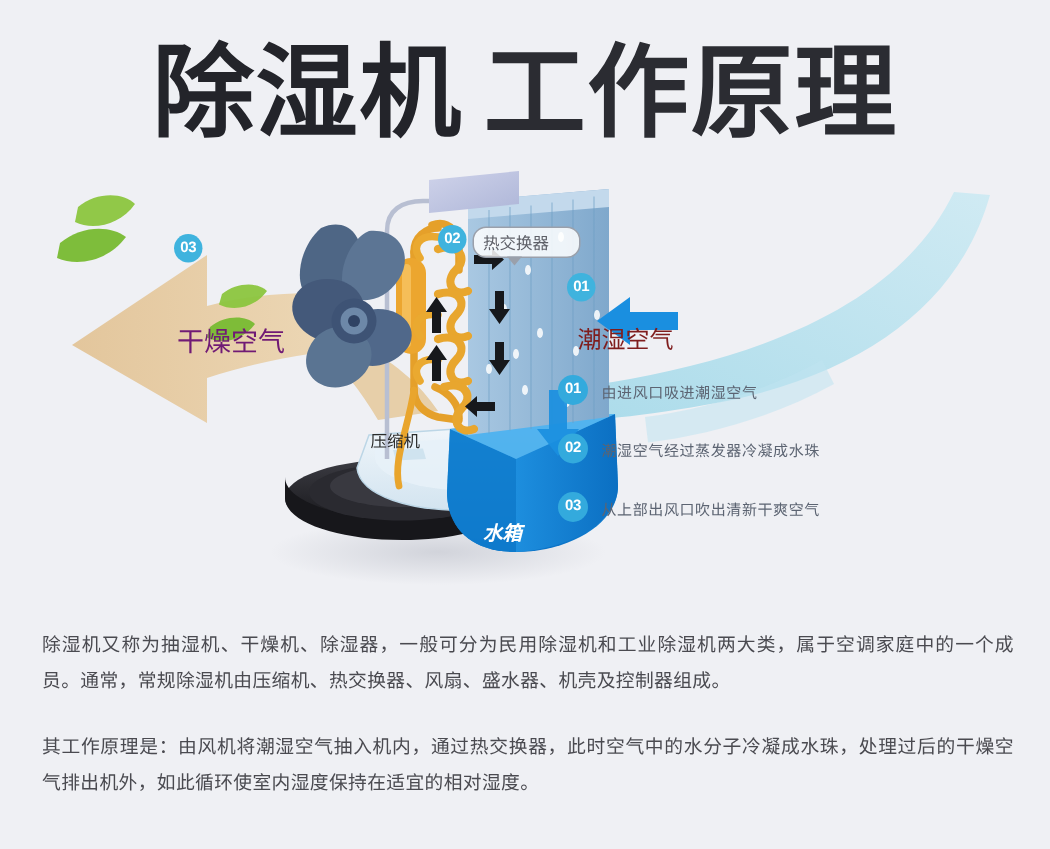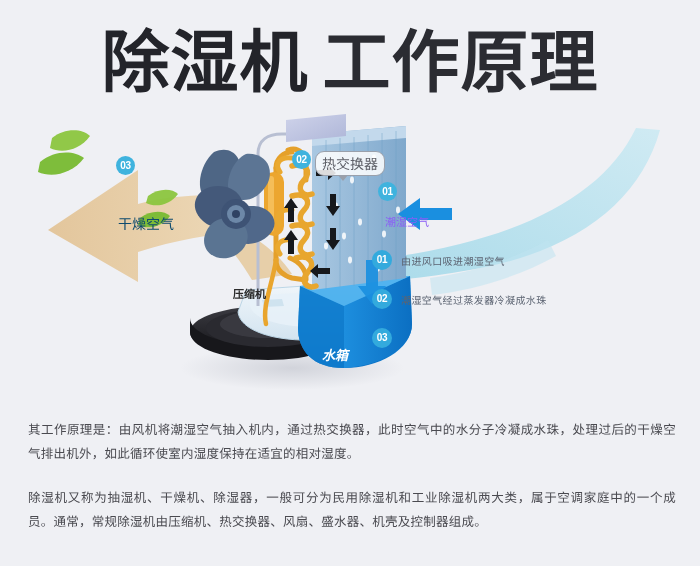--- a/index.html
+++ b/index.html
@@ -58,55 +58,55 @@
   
   .chip {
     position: absolute;
     font-size: 12px;
     color: #6c6f78;
     white-space: nowrap;
   }
   .chip-dry {
     left: 118px;
     top: 103px;
-    font-size: 14px;
-    color: #0c4a6e;
+    font-size: 18px;
+    color: #701a75;
   }
   .chip-humid {
     left: 385px;
     top: 103px;
-    font-size: 11px;
-    color: #8b5cf6;
+    font-size: 16px;
+    color: #7f1d1d;
   }
   .chip-hx {
     left: 315px;
     top: 41px;
-    font-size: 14px;
+    font-size: 11px;
     color: #5e6068;
     border: 1px solid #9aa0ab;
     border-radius: 9px;
-    padding: 1px 6px 2px 6px;
+    padding: 1px 20px 2px 6px;
     background: rgba(255,255,255,.85);
   }
   .chip-hx::after {
     content: "";
     position: absolute;
     left: 22px;
     bottom: -6px;
     width: 0; height: 0;
     border-left: 5px solid transparent;
     border-right: 5px solid transparent;
     border-top: 6px solid #9aa0ab;
   }
   .chip-comp {
-    left: 233px;
+    left: 247px;
     top: 175px;
     font-size: 11px;
     color: #2b2b2b;
-    font-weight: bold;
+    font-weight: normal;
   }
   .chip-tank {
     left: 322px;
     top: 235px;
     font-size: 13px;
     color: #ffffff;
     font-weight: bold;
     font-style: italic;
   }
 
@@ -377,21 +377,22 @@
     <div class="legend-row">
       <div class="legend-badge">01</div>
       <div class="legend-text">由进风口吸进潮湿空气</div>
     </div>
     <div class="legend-row">
       <div class="legend-badge">02</div>
       <div class="legend-text">潮湿空气经过蒸发器冷凝成水珠</div>
     </div>
     <div class="legend-row">
       <div class="legend-badge">03</div>
+      <div class="legend-text">从上部出风口吹出清新干爽空气</div>
     </div>
   </div>
 
   <div class="body-copy">
+    <p class="para">除湿机又称为抽湿机、干燥机、除湿器，一般可分为民用除湿机和工业除湿机两大类，属于空调家庭中的一个成员。通常，常规除湿机由压缩机、热交换器、风扇、盛水器、机壳及控制器组成。</p>
     <p class="para">其工作原理是：由风机将潮湿空气抽入机内，通过热交换器，此时空气中的水分子冷凝成水珠，处理过后的干燥空气排出机外，如此循环使室内湿度保持在适宜的相对湿度。</p>
-    <p class="para">除湿机又称为抽湿机、干燥机、除湿器，一般可分为民用除湿机和工业除湿机两大类，属于空调家庭中的一个成员。通常，常规除湿机由压缩机、热交换器、风扇、盛水器、机壳及控制器组成。</p>
   </div>
 
 </div>
 
 </body></html>

